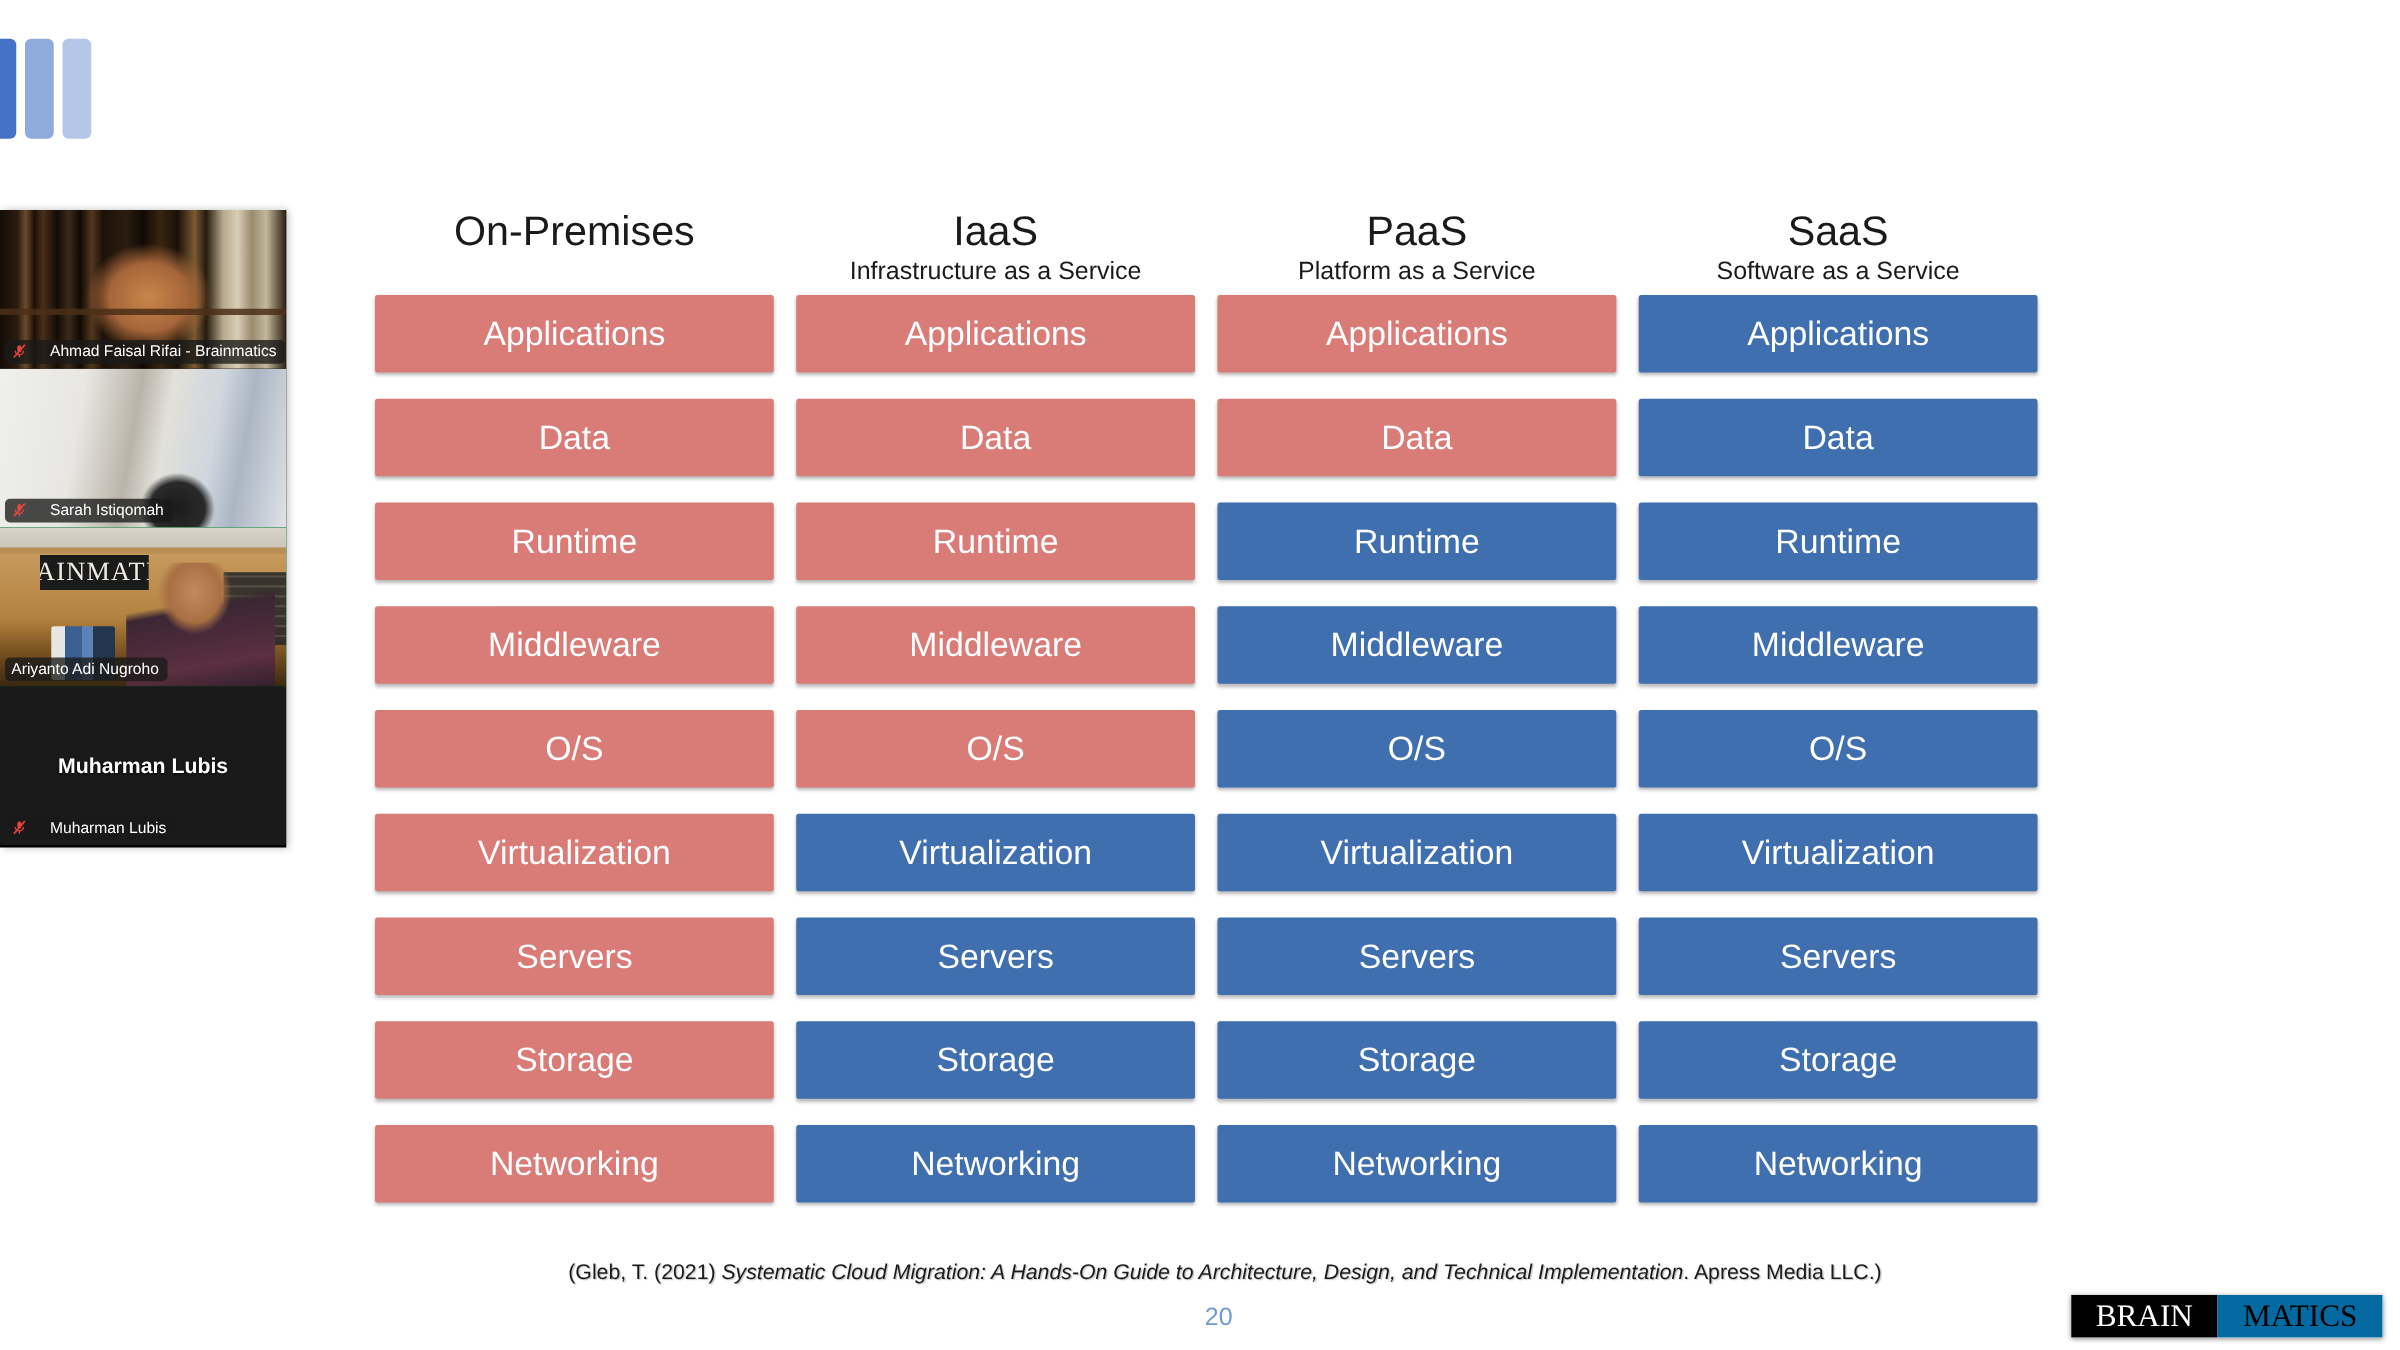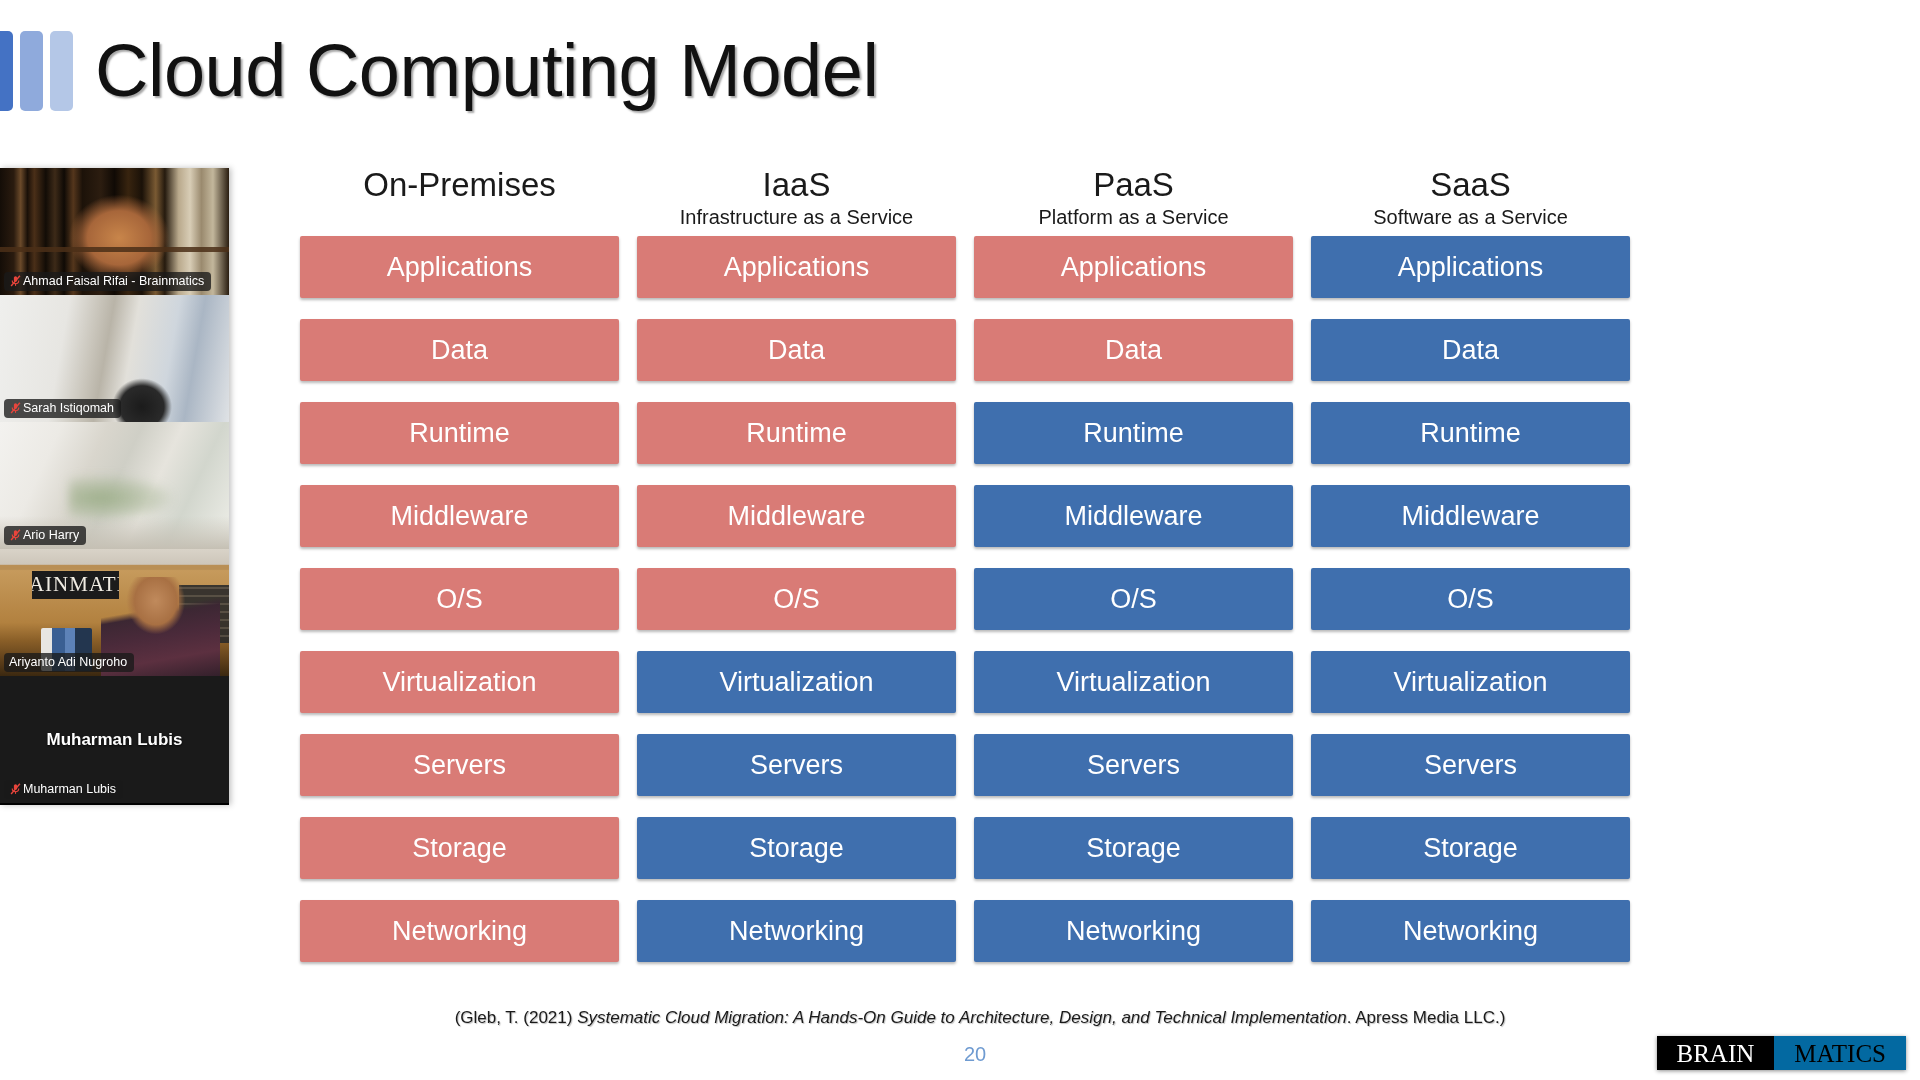--- a/index.html
+++ b/index.html
@@ -179,21 +179,21 @@
     font-weight: bold;
     text-shadow: 0 1px 2px rgba(0,0,0,0.8);
   }
   .tile-label {
     position: absolute;
     left: 4px;
     bottom: 4px;
     max-width: 224px;
     display: flex;
     align-items: center;
-    gap: 1px;
+    gap: 18px;
     background: rgba(26,26,26,0.78);
     border-radius: 4px;
     padding: 2px 7px 3px 5px;
     box-sizing: border-box;
   }
   .tile-label .label-text {
     color: #ffffff;
     font-size: 12.5px;
     line-height: 14px;
     white-space: nowrap;
@@ -304,21 +304,20 @@
 </style>
 </head>
 <body>
 
 <div id="title-bar">
   <div class="title-bars">
       <div class="title-bar-chip" style="background: rgb(68, 114, 196); margin-left: -10px; border-radius: 0px 5px 5px 0px;"></div>
       <div class="title-bar-chip" style="background: rgb(143, 170, 220);"></div>
       <div class="title-bar-chip" style="background: rgb(180, 199, 231);"></div>
     </div>
-  <div id="slide-title">Cloud Computing Model</div>
 </div>
 
 <div id="participant-strip">
     <div class="participant-tile">
       <div class="tile-video cam-bookshelf"></div>
       <div class="tile-label">
         <span class="mic-muted-icon"><svg viewBox="0 0 16 16" width="13" height="14">
             <rect x="6" y="2" width="4" height="7" rx="2" fill="#e8453c"></rect>
             <path d="M4 7.4a4 4 0 0 0 8 0" fill="none" stroke="#e8453c" stroke-width="1.4"></path>
             <rect x="7.4" y="11" width="1.3" height="3" fill="#e8453c"></rect>
@@ -330,32 +329,20 @@
     <div class="participant-tile">
       <div class="tile-video cam-office-blur"></div>
       <div class="tile-label">
         <span class="mic-muted-icon"><svg viewBox="0 0 16 16" width="13" height="14">
             <rect x="6" y="2" width="4" height="7" rx="2" fill="#e8453c"></rect>
             <path d="M4 7.4a4 4 0 0 0 8 0" fill="none" stroke="#e8453c" stroke-width="1.4"></path>
             <rect x="7.4" y="11" width="1.3" height="3" fill="#e8453c"></rect>
             <line x1="2.6" y1="14.2" x2="13.4" y2="1.6" stroke="#e8453c" stroke-width="1.7"></line>
           </svg></span>
         <span class="label-text">Sarah Istiqomah</span>
-      </div>
-    </div>
-    <div class="participant-tile">
-      <div class="tile-video cam-lobby-blur"></div>
-      <div class="tile-label">
-        <span class="mic-muted-icon"><svg viewBox="0 0 16 16" width="13" height="14">
-            <rect x="6" y="2" width="4" height="7" rx="2" fill="#e8453c"></rect>
-            <path d="M4 7.4a4 4 0 0 0 8 0" fill="none" stroke="#e8453c" stroke-width="1.4"></path>
-            <rect x="7.4" y="11" width="1.3" height="3" fill="#e8453c"></rect>
-            <line x1="2.6" y1="14.2" x2="13.4" y2="1.6" stroke="#e8453c" stroke-width="1.7"></line>
-          </svg></span>
-        <span class="label-text">Ario Harry</span>
       </div>
     </div>
     <div class="participant-tile active">
       <div class="tile-video cam-brainmatics">
         <div class="bm-shelf"></div>
         <div class="bm-sign">BRAINMATICS</div>
         <div class="bm-person"></div>
         <div class="bm-books"></div>
       </div>
       <div class="tile-label">

